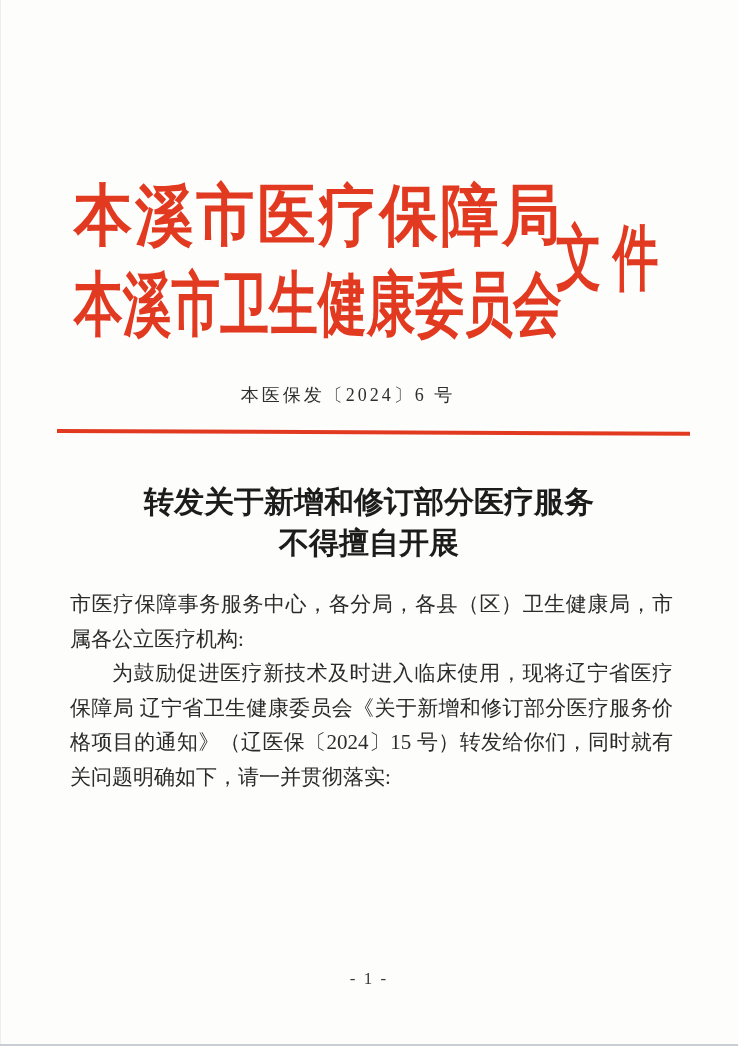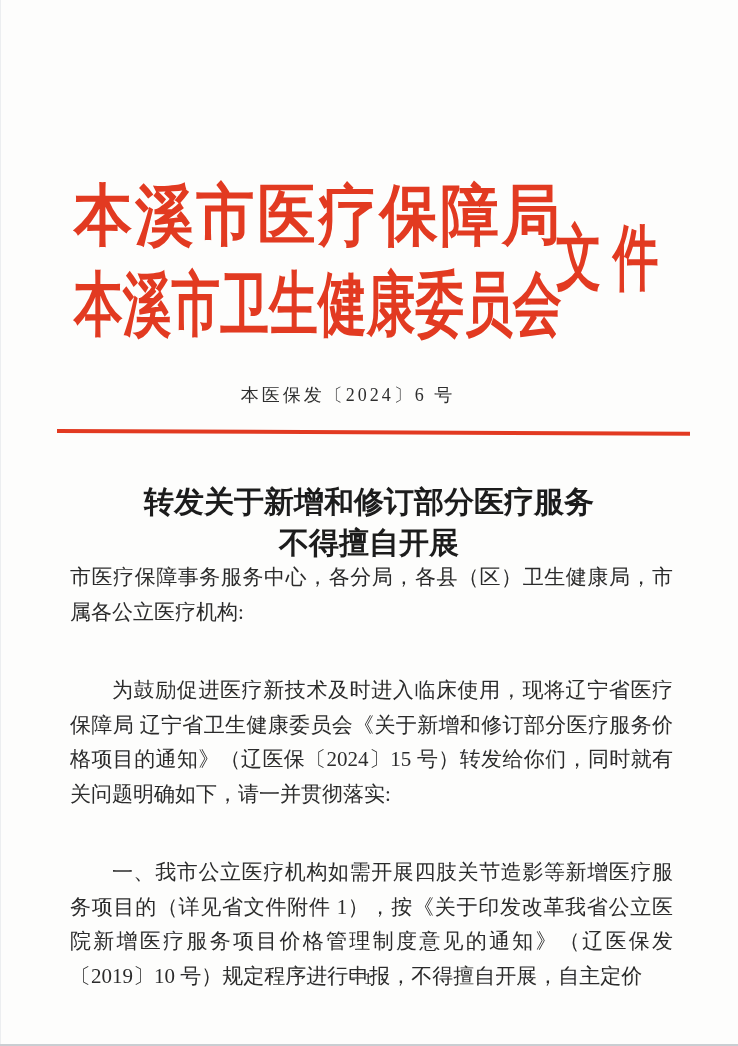--- a/index.html
+++ b/index.html
@@ -99,34 +99,33 @@
     text-align: center;
     font-size: 30px;
     line-height: 41px;
     font-weight: 700;
     color: #1c1c1c;
   }
 
   
   .body-text {
     position: absolute;
-    top: 560px; left: 70px;
+    top: 587px; left: 70px;
     width: 603px;
     font-size: 21px;
     line-height: 34.5px;
     color: #2b2b2b;
     text-align: justify;
   }
   .body-text p {
     margin: 0;
     padding: 0;
   }
   .body-text p.indent {
     text-indent: 2em;
-    margin-top: 44px;
   }
 
   .page-number {
     position: absolute;
     top: 969px; left: 0;
     width: 738px;
     text-align: center;
     font-size: 17px;
     letter-spacing: 2px;
     color: #3a3a3a;
@@ -151,20 +150,19 @@
   <div class="red-rule"></div>
 
   <div class="title">
     <div>转发关于新增和修订部分医疗服务</div>
     <div>不得擅自开展</div>
   </div>
 
   <div class="body-text">
     <p>市医疗保障事务服务中心，各分局，各县（区）卫生健康局，市属各公立医疗机构:</p>
     <p class="indent">为鼓励促进医疗新技术及时进入临床使用，现将辽宁省医疗保障局 辽宁省卫生健康委员会《关于新增和修订部分医疗服务价格项目的通知》（辽医保〔2024〕15 号）转发给你们，同时就有关问题明确如下，请一并贯彻落实:</p>
-    <p class="indent">一、我市公立医疗机构如需开展四肢关节造影等新增医疗服务项目的（详见省文件附件 1），按《关于印发改革我省公立医院新增医疗服务项目价格管理制度意见的通知》（辽医保发〔2019〕10 号）规定程序进行申报，不得擅自开展，自主定价</p>
   </div>
 
   <div class="page-number">- 1 -</div>
 
   <div class="scan-edge-bottom"></div>
 
 </div>
 
 </body></html>

